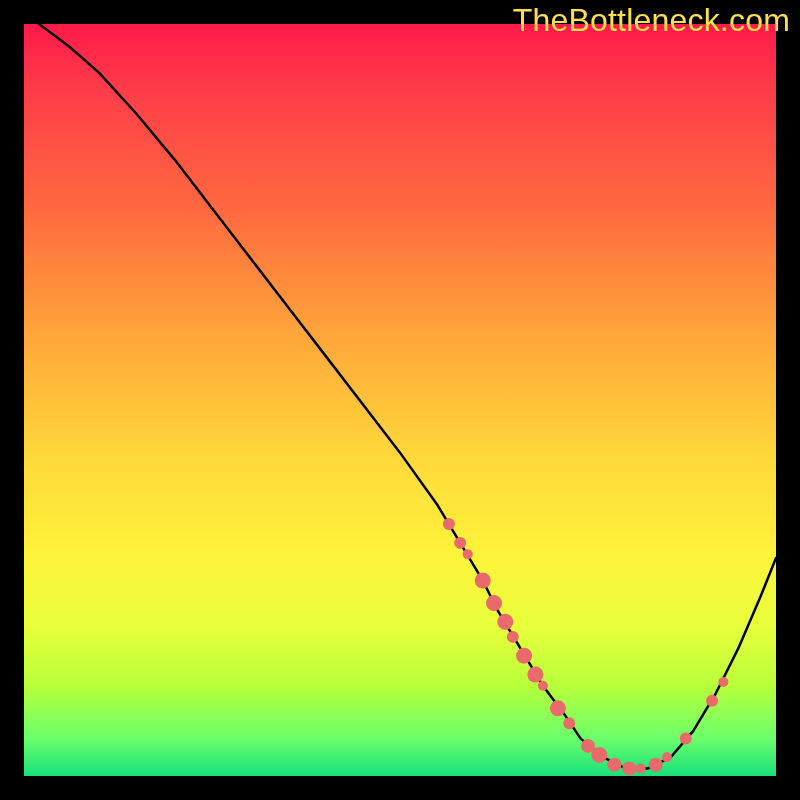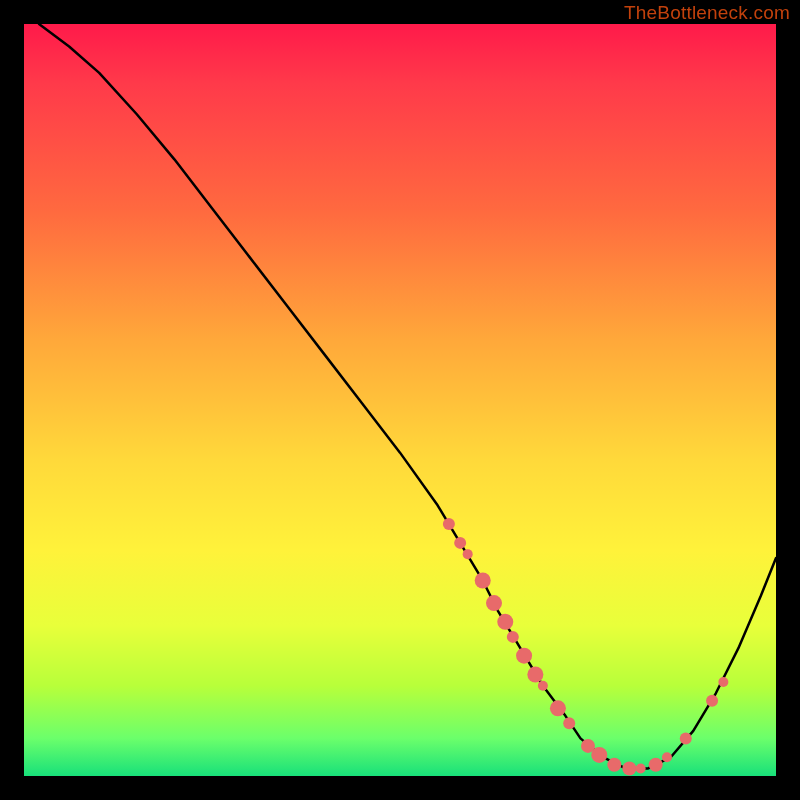--- a/index.html
+++ b/index.html
@@ -26,22 +26,22 @@
       #fff23a 70%,
       #e8ff3a 80%,
       #b8ff3a 88%,
       #6bff6b 95%,
       #18e07a 100%);
   }
   .watermark {
     position: absolute;
     top: 2px;
     right: 10px;
-    color: #c2410c;
-    font-size: 19px;
+    color: #fde047;
+    font-size: 32px;
     font-weight: 500;
     letter-spacing: 0.2px;
     user-select: none;
   }
   svg.curve {
     position: absolute;
     left: 0;
     top: 0;
     width: 752px;
     height: 752px;

